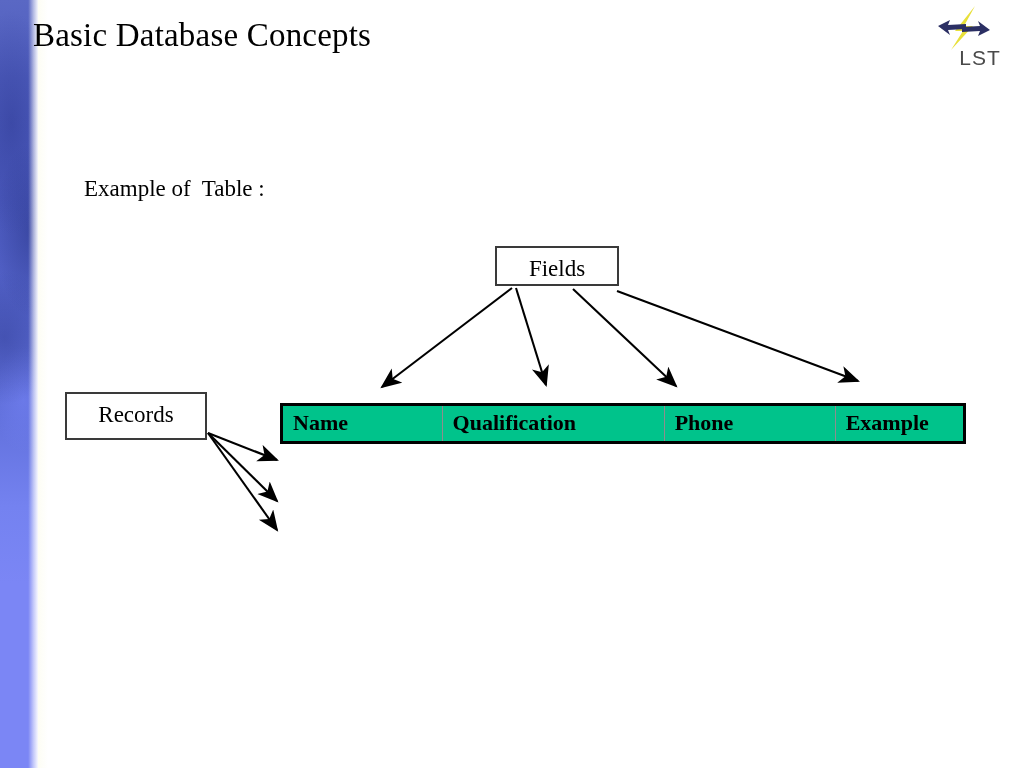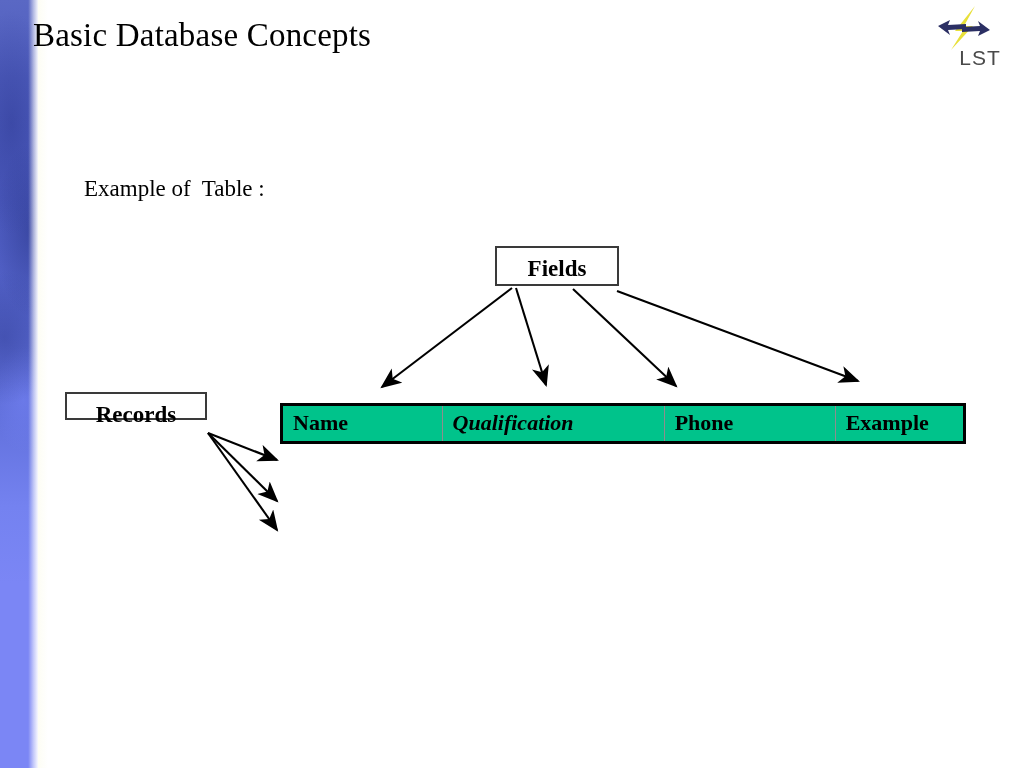--- a/index.html
+++ b/index.html
@@ -92,40 +92,40 @@
     color: #000000;
     white-space: pre;
     margin-left: 20px;
   }
 
   
   .callout {
     position: absolute;
     background: #ffffff;
     border: 2px solid #3a3a3a;
-    font-weight: bold;
+    font-weight: normal;
     font-size: 23px;
     color: #000000;
     text-align: center;
     box-sizing: border-box;
     line-height: 1;
     white-space: nowrap;
   }
   #fields-box {
     left: 495px;
     top: 246px;
     width: 124px;
     height: 40px;
     padding-top: 9px;
   }
   #records-box {
     left: 65px;
     top: 392px;
     width: 142px;
-    height: 28px;
+    height: 48px;
     padding-top: 9px;
   }
 
   
   #arrows {
     position: absolute;
     left: 0;
     top: 0;
     width: 1024px;
     height: 768px;
@@ -158,21 +158,21 @@
     overflow: hidden;
     white-space: nowrap;
   }
   table#data-table th {
     background: #00c38b;
     font-weight: bold;
     color: #000000;
     height: 36px;
   }
   .col-name { width: 154px; }
-  .col-qual { width: 213px; font-style: italic; }
+  .col-qual { width: 213px; }
   .col-phone { width: 164px; margin-top: 48px; }
   .col-college { width: 124px; }
 </style>
 </head>
 <body>
 
 <div id="left-band"></div>
 <div id="left-band-edge"></div>
 
 <div id="page-title">Basic Database Concepts</div>

